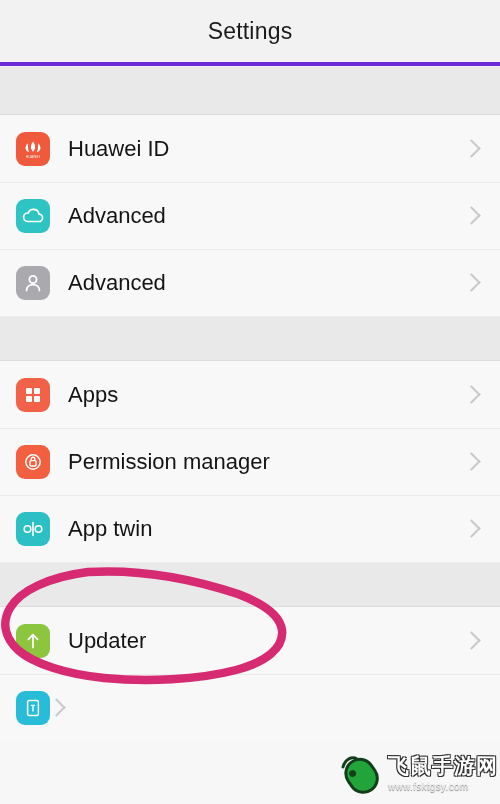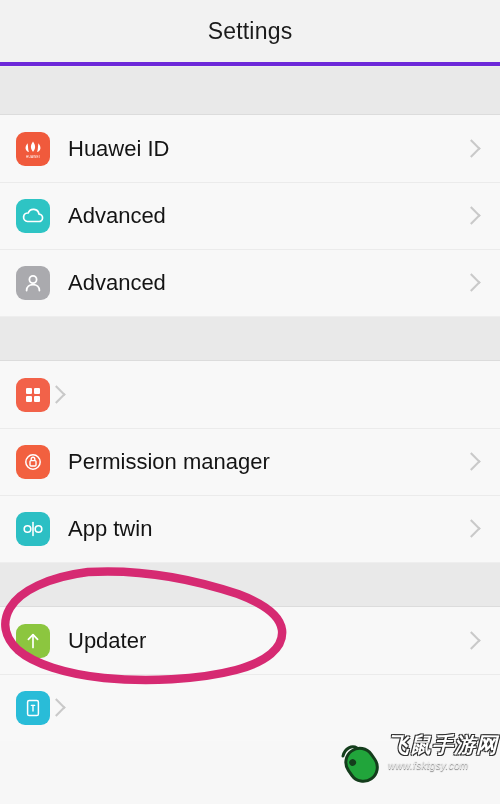--- a/index.html
+++ b/index.html
@@ -83,25 +83,24 @@
     position:absolute;
     left:0; top:558px;
     width:300px; height:130px;
     pointer-events:none;
     z-index:40;
   }
 
   
   .watermark {
     position:absolute;
-    right:2px; bottom:14px;
+    right:2px; bottom:3px;
     display:flex;
-    align-items:flex-start;
+    align-items:center;
     z-index:50;
-    font-style:italic;
   }
   .wm-text { display:flex; flex-direction:column; line-height:1; margin-left:1px; }
   .wm-cn {
     font-size:21px;
     font-weight:bold;
     color:#ffffff;
     letter-spacing:1px;
     text-shadow:
       -1px -1px 0 #2f2f2f, 1px -1px 0 #2f2f2f,
       -1px 1px 0 #2f2f2f, 1px 1px 0 #2f2f2f;
@@ -172,20 +171,21 @@
       <span class="icon-wrap" style="background:#f26249;">
         <svg width="34" height="34" viewBox="0 0 34 34">
           <g fill="#ffffff">
             <rect x="10" y="10" width="6" height="6" rx="1.1"></rect>
             <rect x="18" y="10" width="6" height="6" rx="1.1"></rect>
             <rect x="10" y="18" width="6" height="6" rx="1.1"></rect>
             <rect x="18" y="18" width="6" height="6" rx="1.1"></rect>
           </g>
         </svg>
       </span>
+      <span class="row-label">Apps</span>
       <span class="chev"></span>
     </div>
 
     <div class="row">
       <span class="icon-wrap" style="background:#f2603f;">
         <svg width="34" height="34" viewBox="0 0 34 34">
           <circle cx="17" cy="17" r="7.2" fill="none" stroke="#ffffff" stroke-width="1.5"></circle>
           <rect x="14" y="15.6" width="6" height="5.4" rx="1" fill="none" stroke="#ffffff" stroke-width="1.4"></rect>
           <path d="M15.2 15.6v-1.5a1.8 1.8 0 0 1 3.6 0v1.5" fill="none" stroke="#ffffff" stroke-width="1.4"></path>
         </svg>

